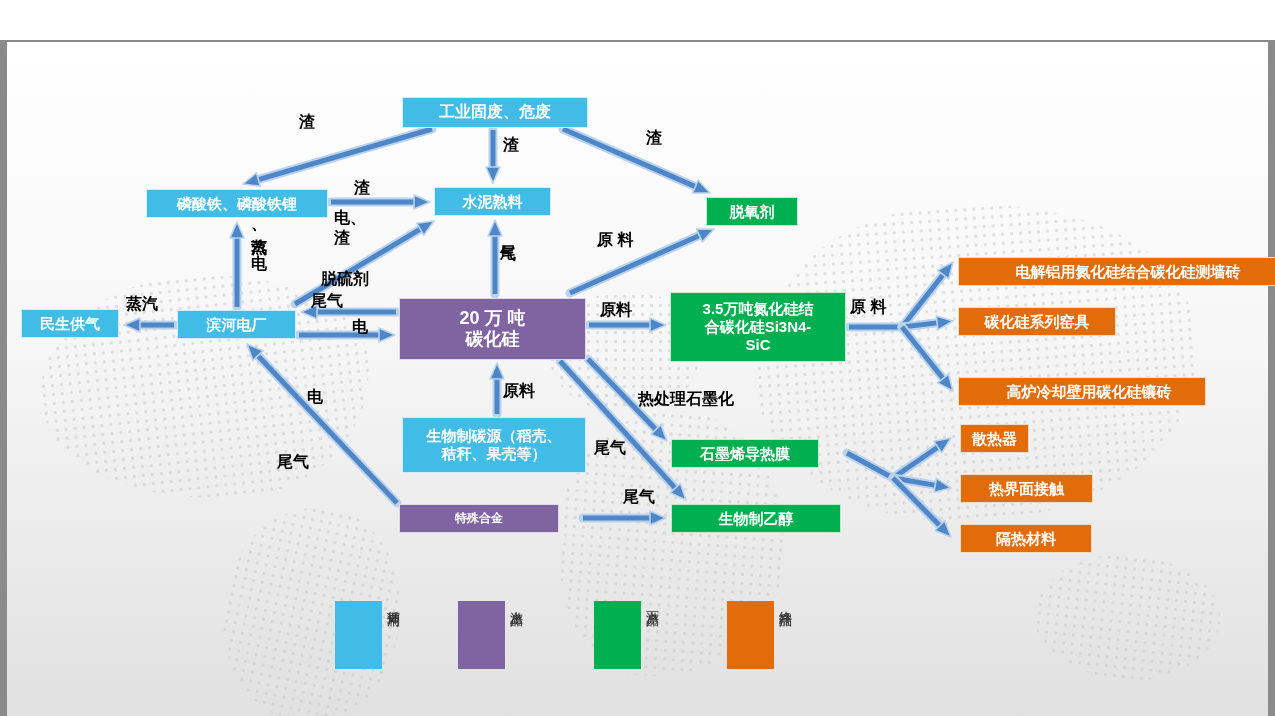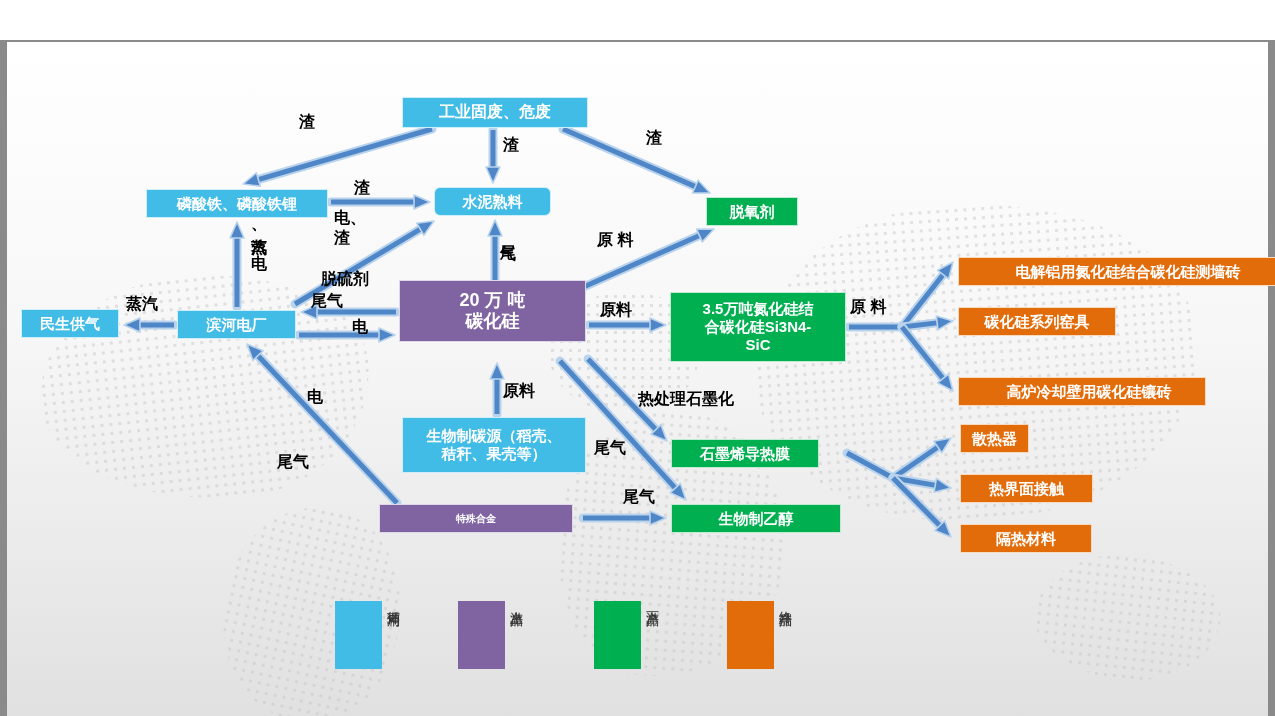--- a/index.html
+++ b/index.html
@@ -185,36 +185,36 @@
       <g>
         <polyline points="893,438 941.1854746068658,487.0162586518117" class="shaft-back"></polyline>
         <polyline points="893,438 941.1854746068658,487.0162586518117" class="shaft-front"></polyline>
         <polygon points="951,497 934.7915288766096,490.49727258435195 944.7752702247979,480.68274719121774" class="head"></polygon>
       </g>
     </svg>
 
   <div id="nodes">
       <div class="node blue" style="left: 402px; top: 57px; width: 186px; min-height: 31px; font-size: 16px;">工业固废、危废</div>
       <div class="node blue" style="left: 146px; top: 149px; width: 182px; min-height: 29px; font-size: 15px;">磷酸铁、磷酸铁锂</div>
-      <div class="node blue" style="left: 434px; top: 147px; width: 117px; min-height: 29px; font-size: 15px; border-radius: 6px;">水泥熟料</div>
+      <div class="node blue" style="left: 434px; top: 147px; width: 117px; min-height: 29px; font-size: 15px;">水泥熟料</div>
       <div class="node green" style="left: 706px; top: 157px; width: 92px; min-height: 29px; font-size: 15px;">脱氧剂</div>
       <div class="node blue" style="left: 21px; top: 269px; width: 98px; min-height: 29px; font-size: 15px;">民生供气</div>
       <div class="node blue" style="left: 177px; top: 270px; width: 119px; min-height: 29px; font-size: 15px;">滨河电厂</div>
-      <div class="node purple" style="left: 399px; top: 240px; width: 187px; min-height: 62px; font-size: 18px;">20 万 吨
+      <div class="node purple" style="left: 399px; top: 258px; width: 187px; min-height: 62px; font-size: 18px;">20 万 吨
 碳化硅</div>
       <div class="node green" style="left: 670px; top: 252px; width: 176px; min-height: 70px; font-size: 15px;">3.5万吨氮化硅结
 合碳化硅Si3N4-
 SiC</div>
       <div class="node orange" style="left: 958px; top: 217px; width: 340px; min-height: 29px; font-size: 15px;">电解铝用氮化硅结合碳化硅测墙砖</div>
       <div class="node orange" style="left: 958px; top: 267px; width: 158px; min-height: 29px; font-size: 15px;">碳化硅系列窑具</div>
       <div class="node orange" style="left: 958px; top: 337px; width: 248px; min-height: 29px; font-size: 15px; padding-left: 17px;">高炉冷却壁用碳化硅镶砖</div>
       <div class="node blue" style="left: 402px; top: 377px; width: 184px; min-height: 56px; font-size: 15px;">生物制碳源（稻壳、
 秸秆、果壳等）</div>
       <div class="node green" style="left: 671px; top: 399px; width: 148px; min-height: 29px; font-size: 15px;">石墨烯导热膜</div>
-      <div class="node purple" style="left: 379px; top: 464px; width: 194px; min-height: 29px; font-size: 10px;">特殊合金</div>
+      <div class="node purple" style="left: 399px; top: 464px; width: 160px; min-height: 29px; font-size: 12px;">特殊合金</div>
       <div class="node green" style="left: 671px; top: 464px; width: 170px; min-height: 29px; font-size: 15px;">生物制乙醇</div>
       <div class="node orange" style="left: 960px; top: 384px; width: 69px; min-height: 29px; font-size: 15px;">散热器</div>
       <div class="node orange" style="left: 960px; top: 434px; width: 133px; min-height: 29px; font-size: 15px;">热界面接触</div>
       <div class="node orange" style="left: 960px; top: 484px; width: 132px; min-height: 29px; font-size: 15px;">隔热材料</div>
     </div>
   <div id="labels">
       <div class="alabel" style="left: 299px; top: 72px;">渣</div>
       <div class="alabel" style="left: 503px; top: 95px;">渣</div>
       <div class="alabel" style="left: 646px; top: 88px;">渣</div>
       <div class="alabel" style="left: 354px; top: 138px;">渣</div>

